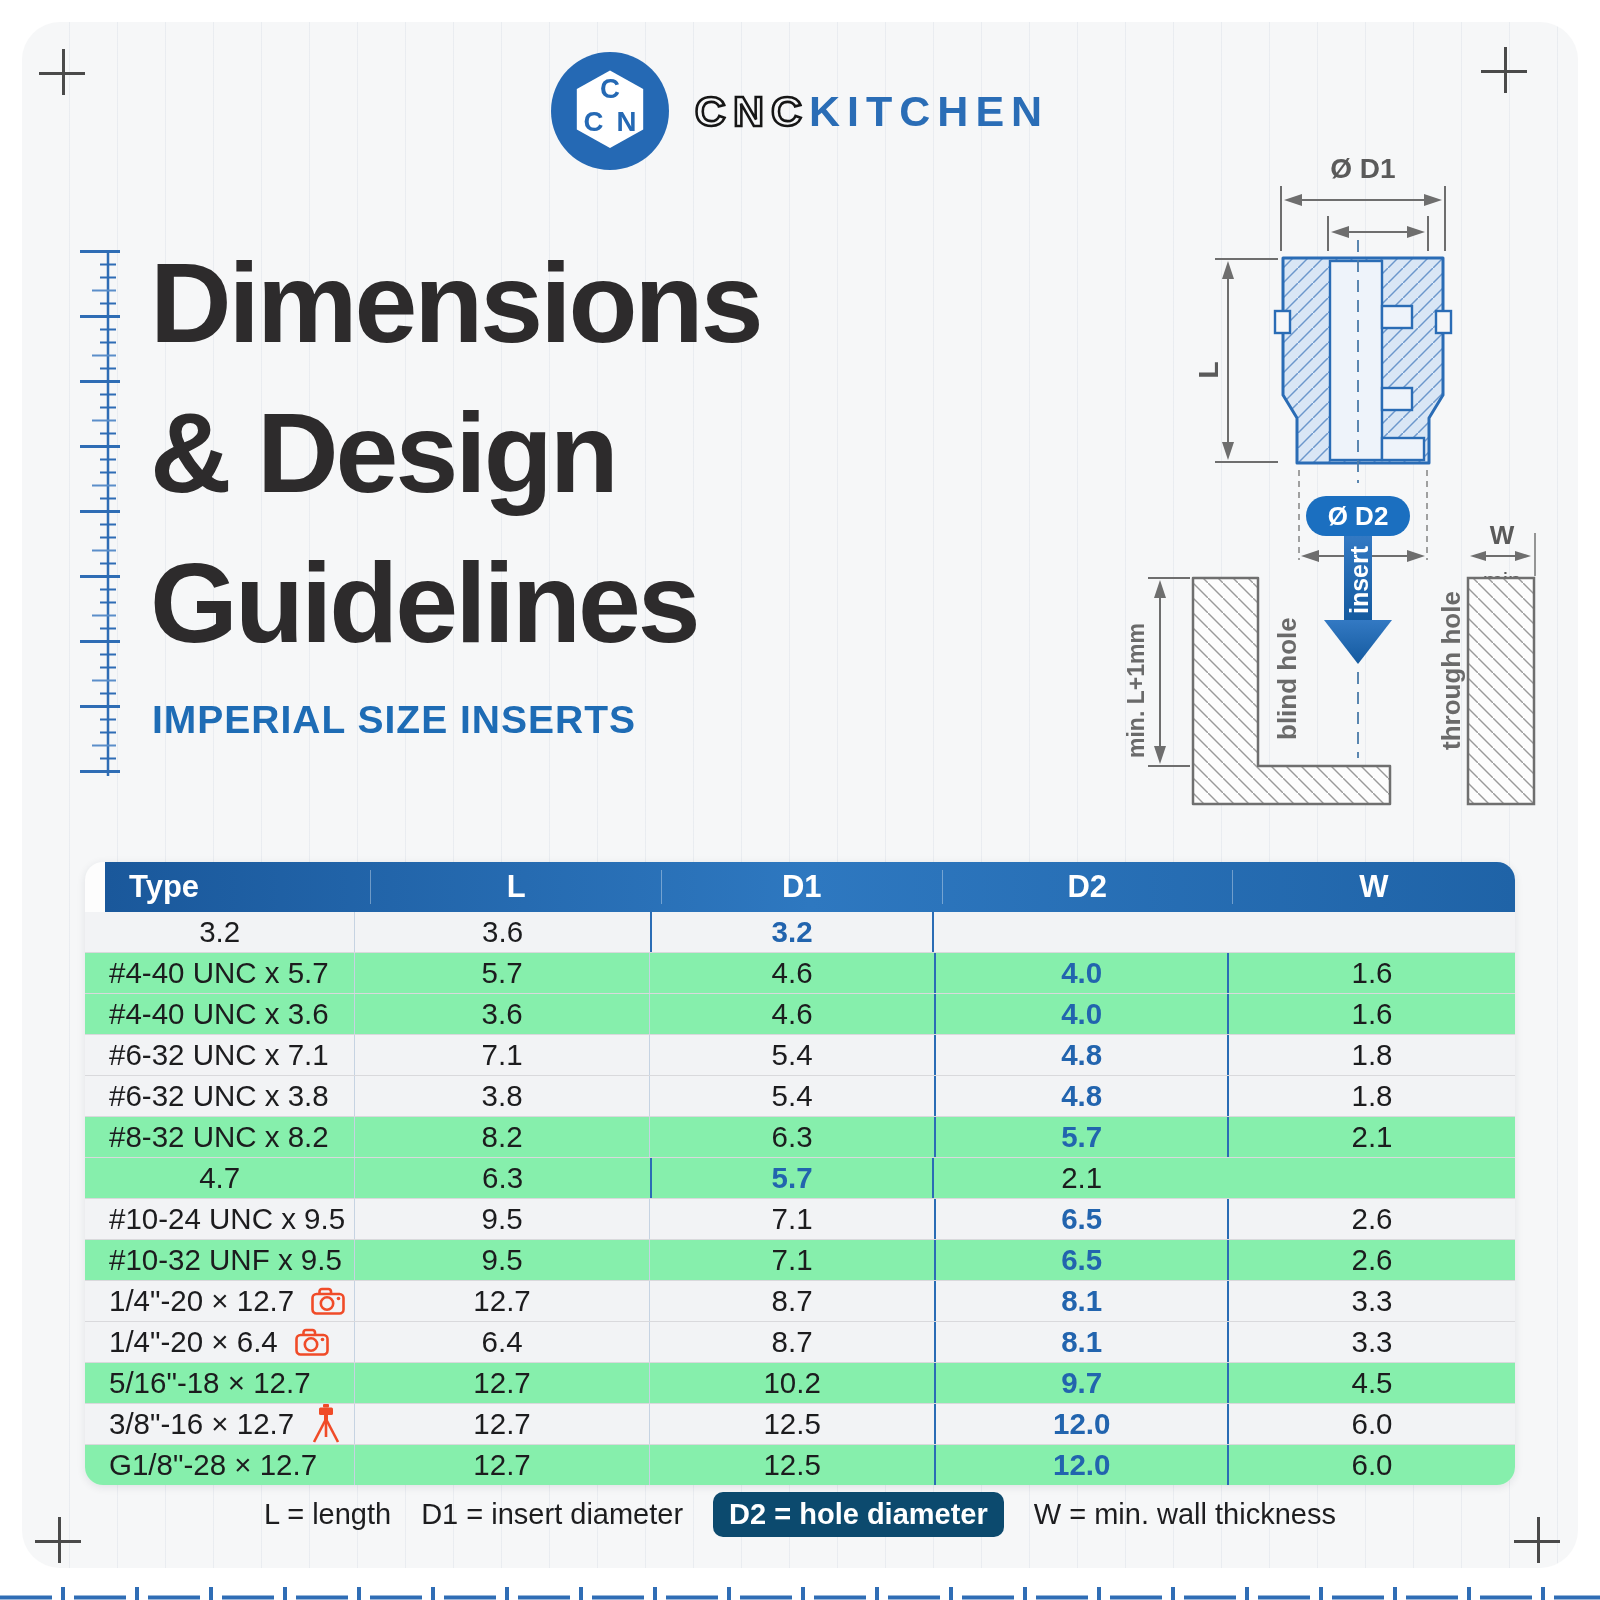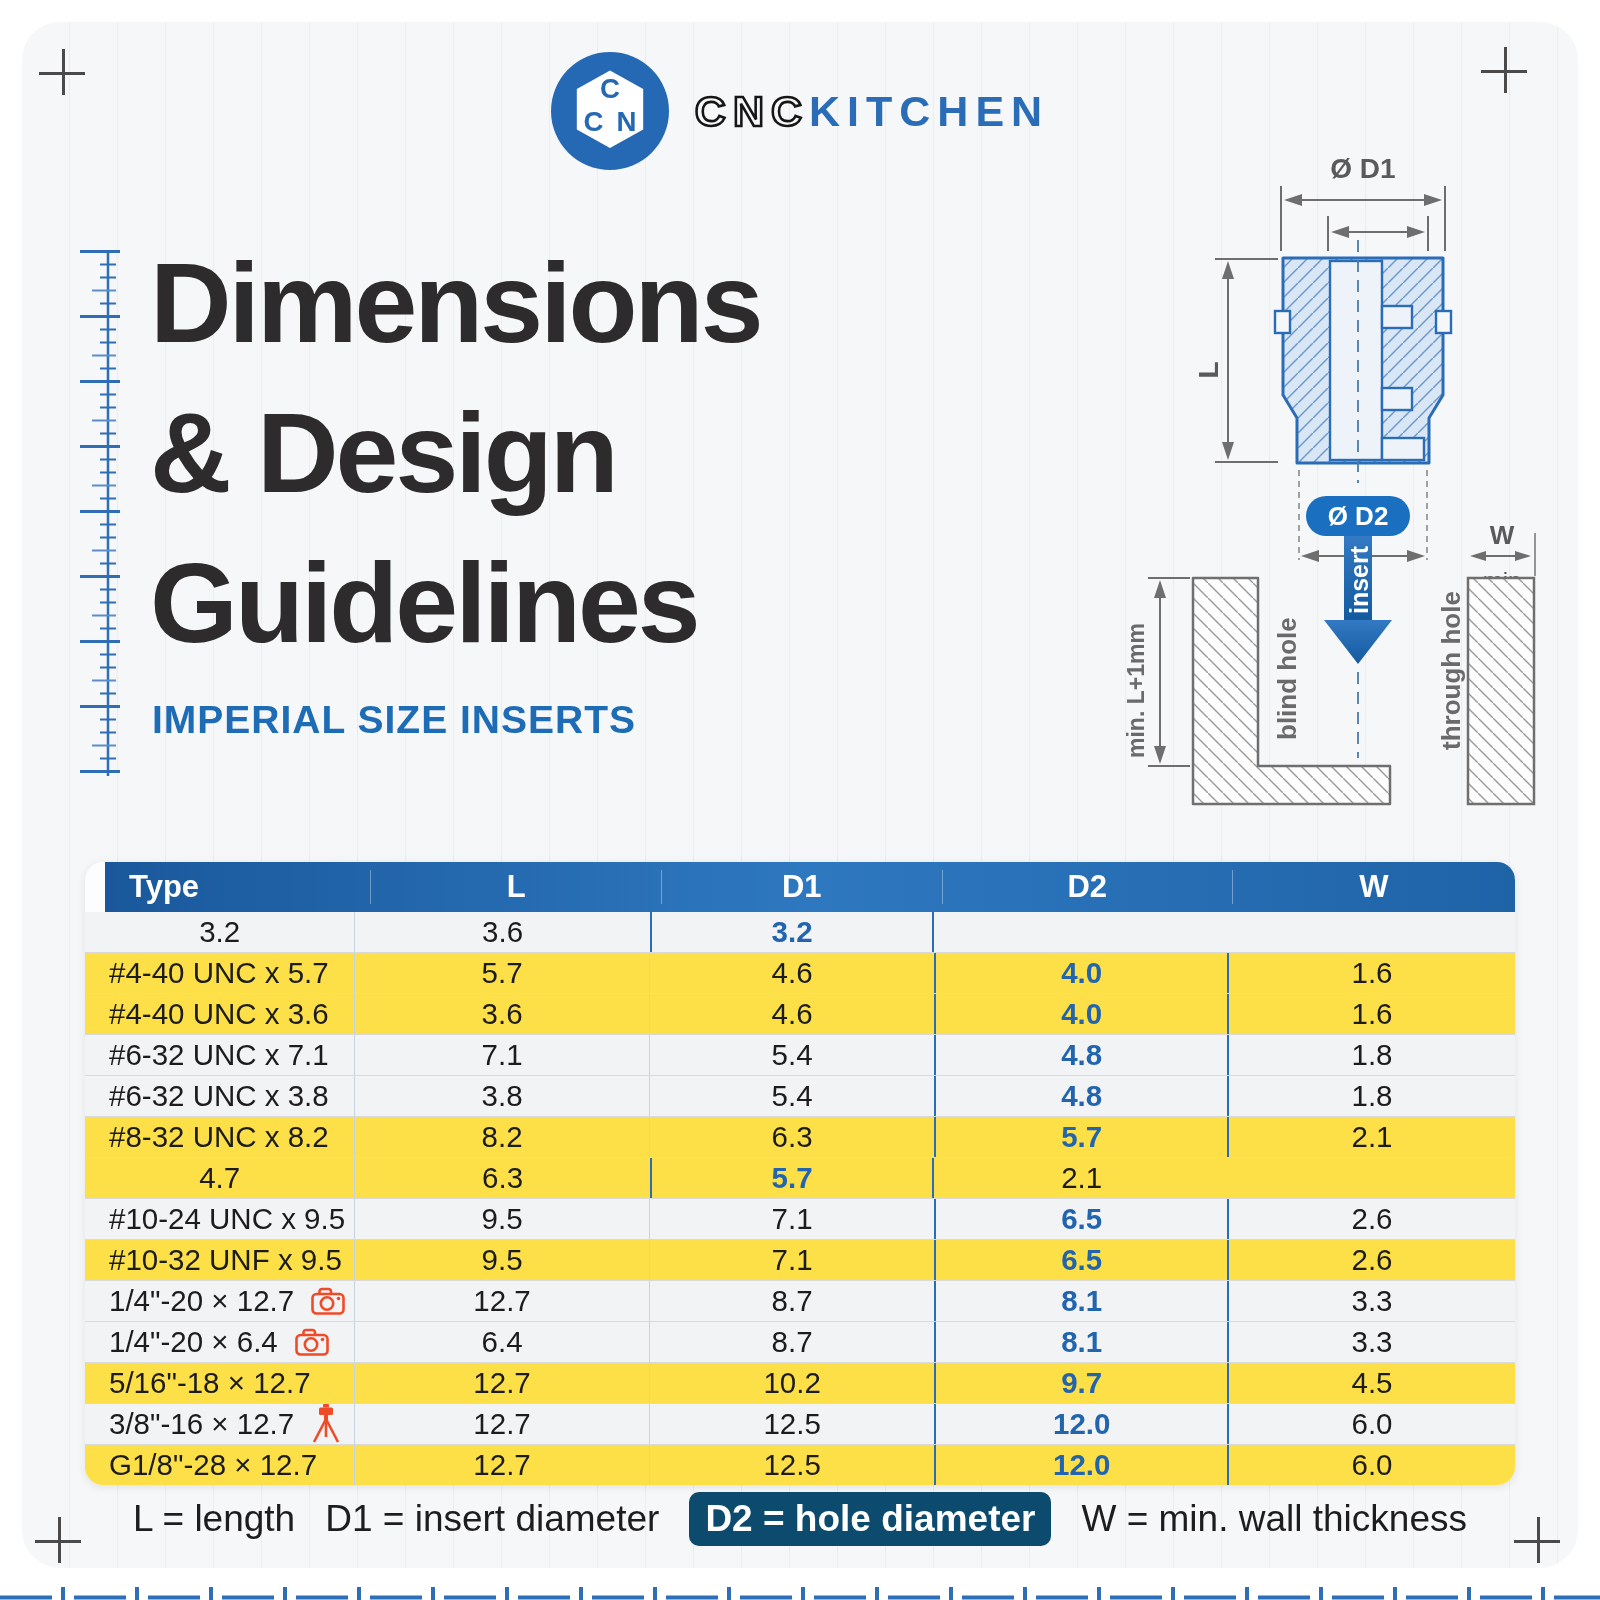--- a/index.html
+++ b/index.html
@@ -29,32 +29,32 @@
   
   .table{position:absolute;left:85px;top:862px;width:1430px;border-radius:18px;overflow:hidden;
          background:#fdfdfd;box-shadow:0 2px 8px rgba(25,40,60,.10);}
   .thead{display:grid;grid-template-columns:18.9% 20.6% 19.9% 20.6% 20%;height:50px;align-items:center;
          background:linear-gradient(90deg,#1a589b 0%,#2e78c0 50%,#1f63a7 100%);
          color:#ffffff;font-size:31px;font-weight:bold;margin-left:20px;}
   .thead .hcell{text-align:center;border-right:1.5px solid rgba(255,255,255,.35);height:34px;line-height:34px;}
   .thead .hcell:last-child{border-right:none;}
   .thead .hcell.htype{text-align:left;padding-left:24px;}
   .trow{display:grid;grid-template-columns:18.9% 20.6% 19.9% 20.6% 20%;height:40px;align-items:center;
-        font-size:29.5px;color:#1c1c1e;background:#fde047;border-top:1px solid #d9d9dc;}
+        font-size:29.5px;color:#1c1c1e;background:#86efac;border-top:1px solid #d9d9dc;}
   .trow:first-child{border-top:none;}
   .trow.shaded{background:#f2f3f5;}
   .cell{height:100%;display:flex;align-items:center;justify-content:center;border-right:1px solid #c6d3e2;}
   .cell.type{justify-content:flex-start;padding-left:24px;border-right:1px solid #c6d3e2;}
   .cell.d1{border-right:none;}
   .cell.d2{border-left:2px solid #2a6cb5;border-right:2px solid #2a6cb5;color:#2264ae;font-weight:bold;}
   .cell.w{border-right:none;}
   .icon{margin-left:16px;flex:0 0 auto;}
   
   .legend{position:absolute;left:0;top:1492px;width:100%;display:flex;justify-content:center;align-items:center;
-          gap:30px;font-size:37px;color:#1d1d1f;}
+          gap:30px;font-size:29px;color:#1d1d1f;}
   .legend .item{white-space:nowrap;}
   .legend .badge{background:#0c4a6e;color:#ffffff;font-weight:bold;padding:6px 16px;border-radius:10px;}
   .bottom-ruler{position:absolute;left:0;bottom:0;}
 </style>
 </head>
 <body>
 
 <div class="page">
   <div class="card"></div>
 

